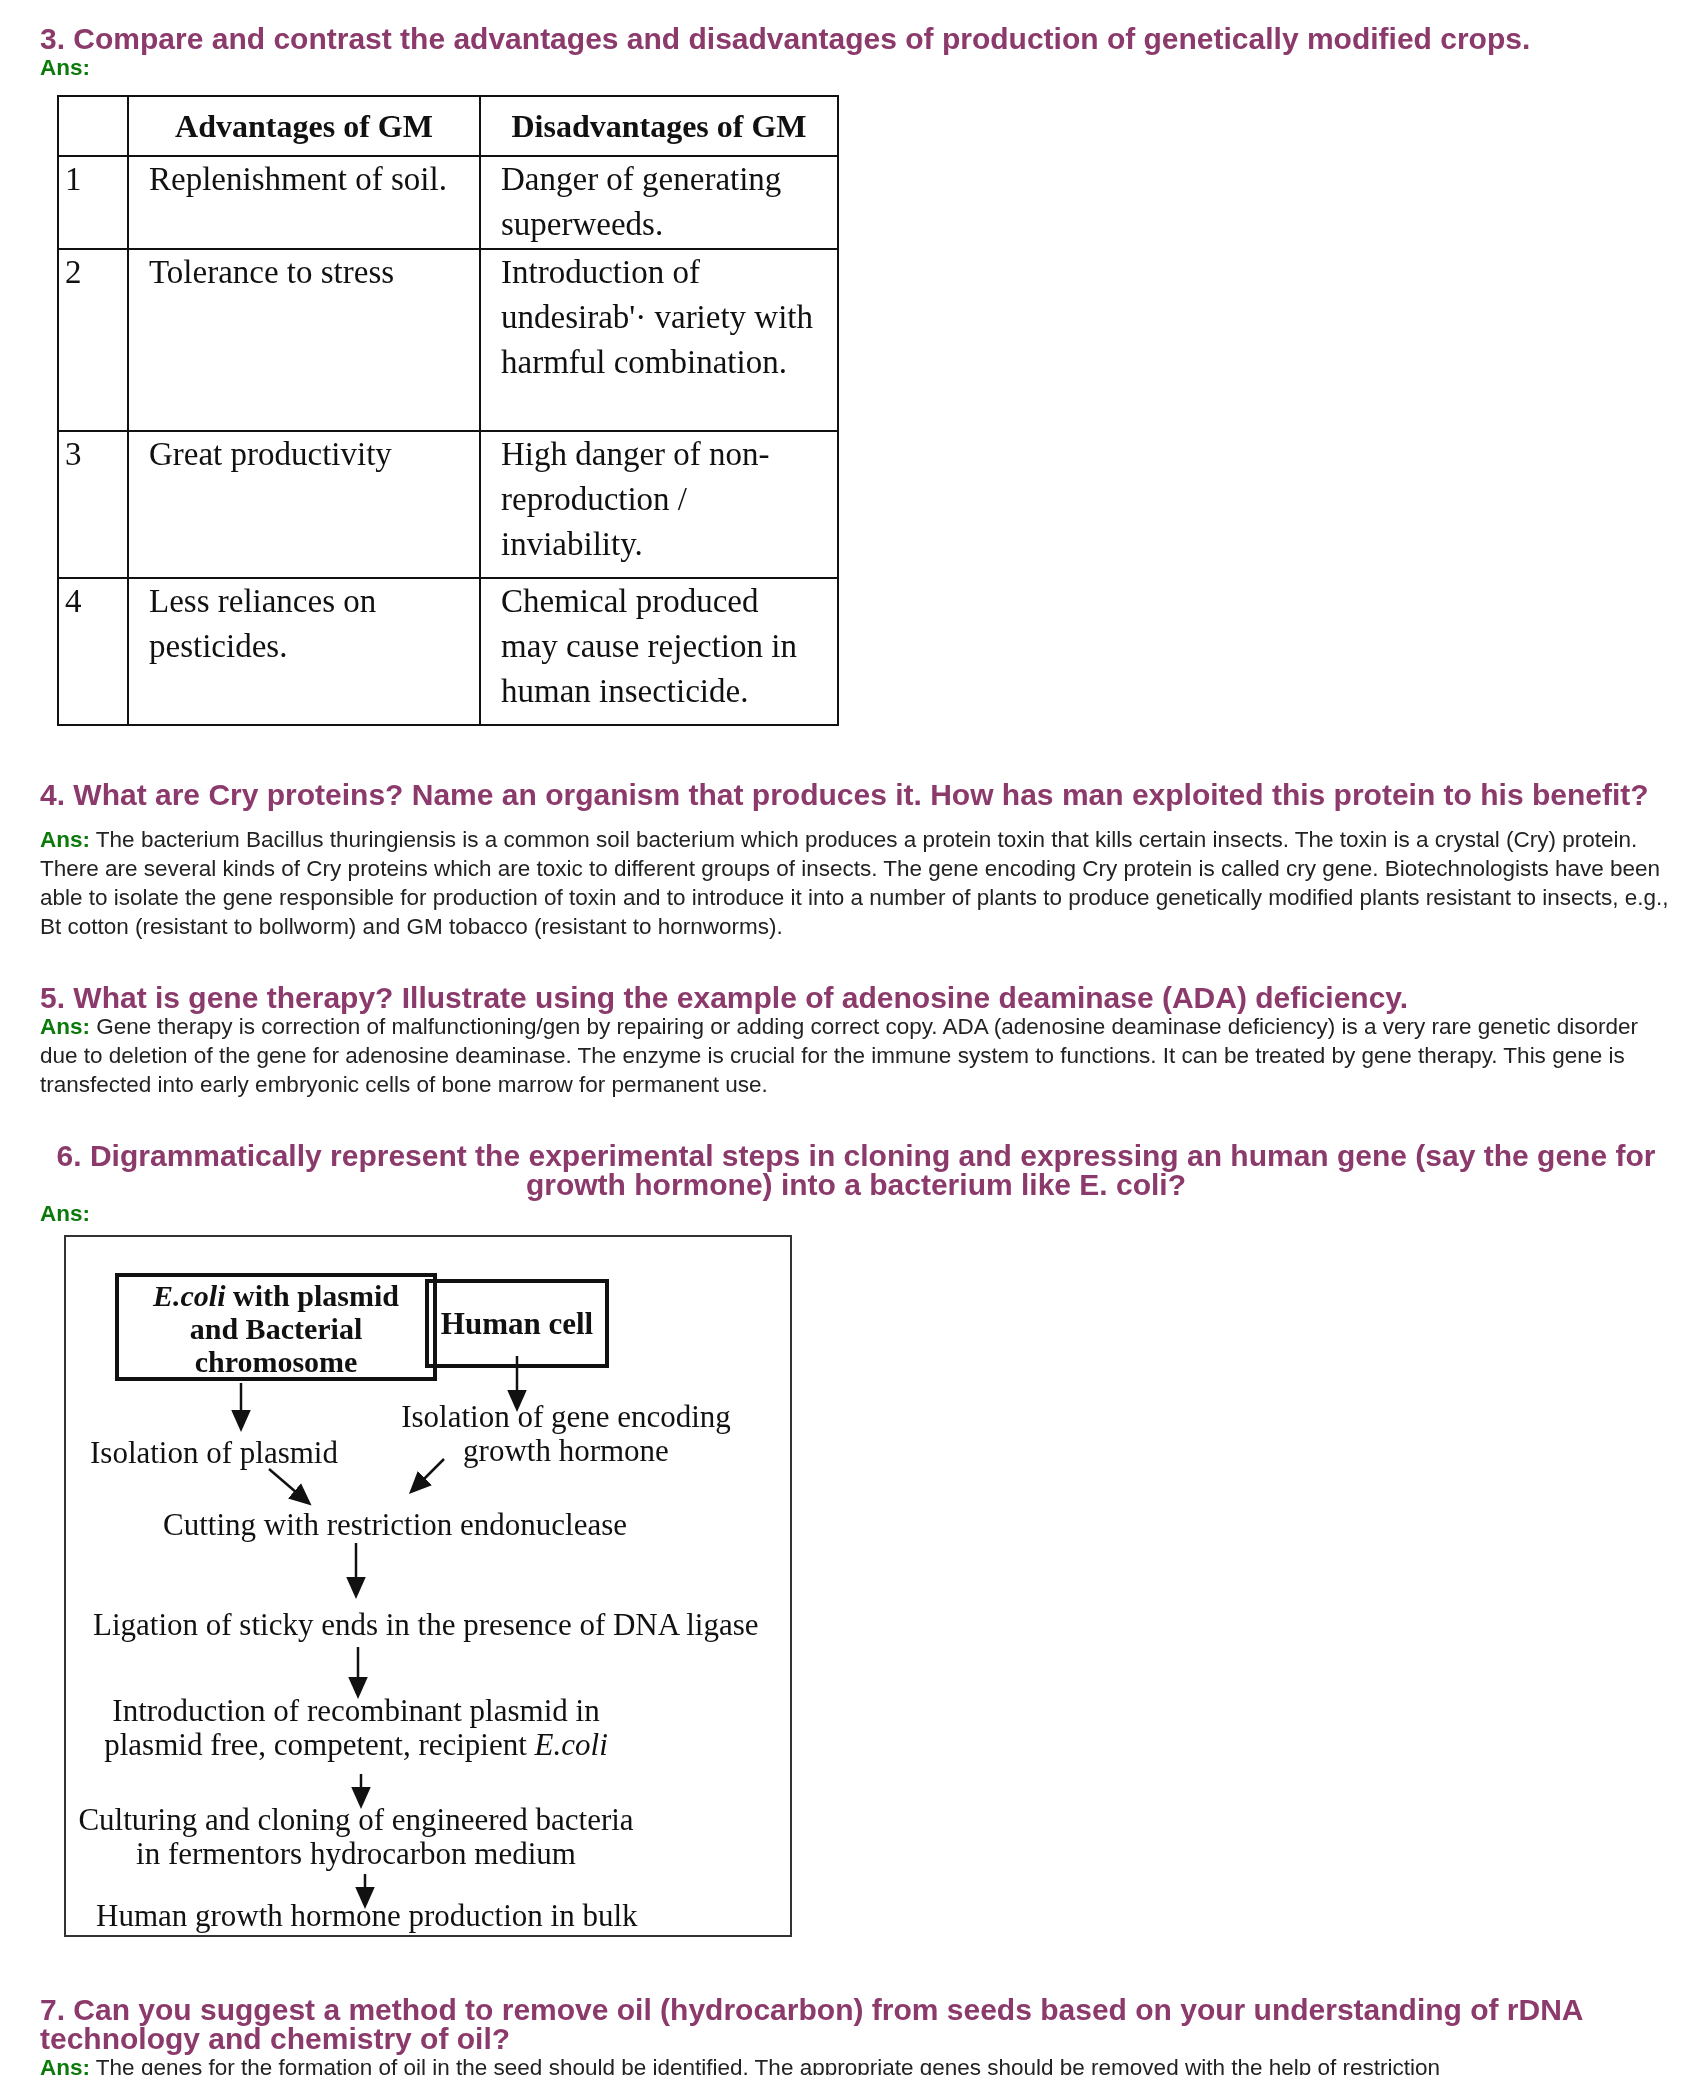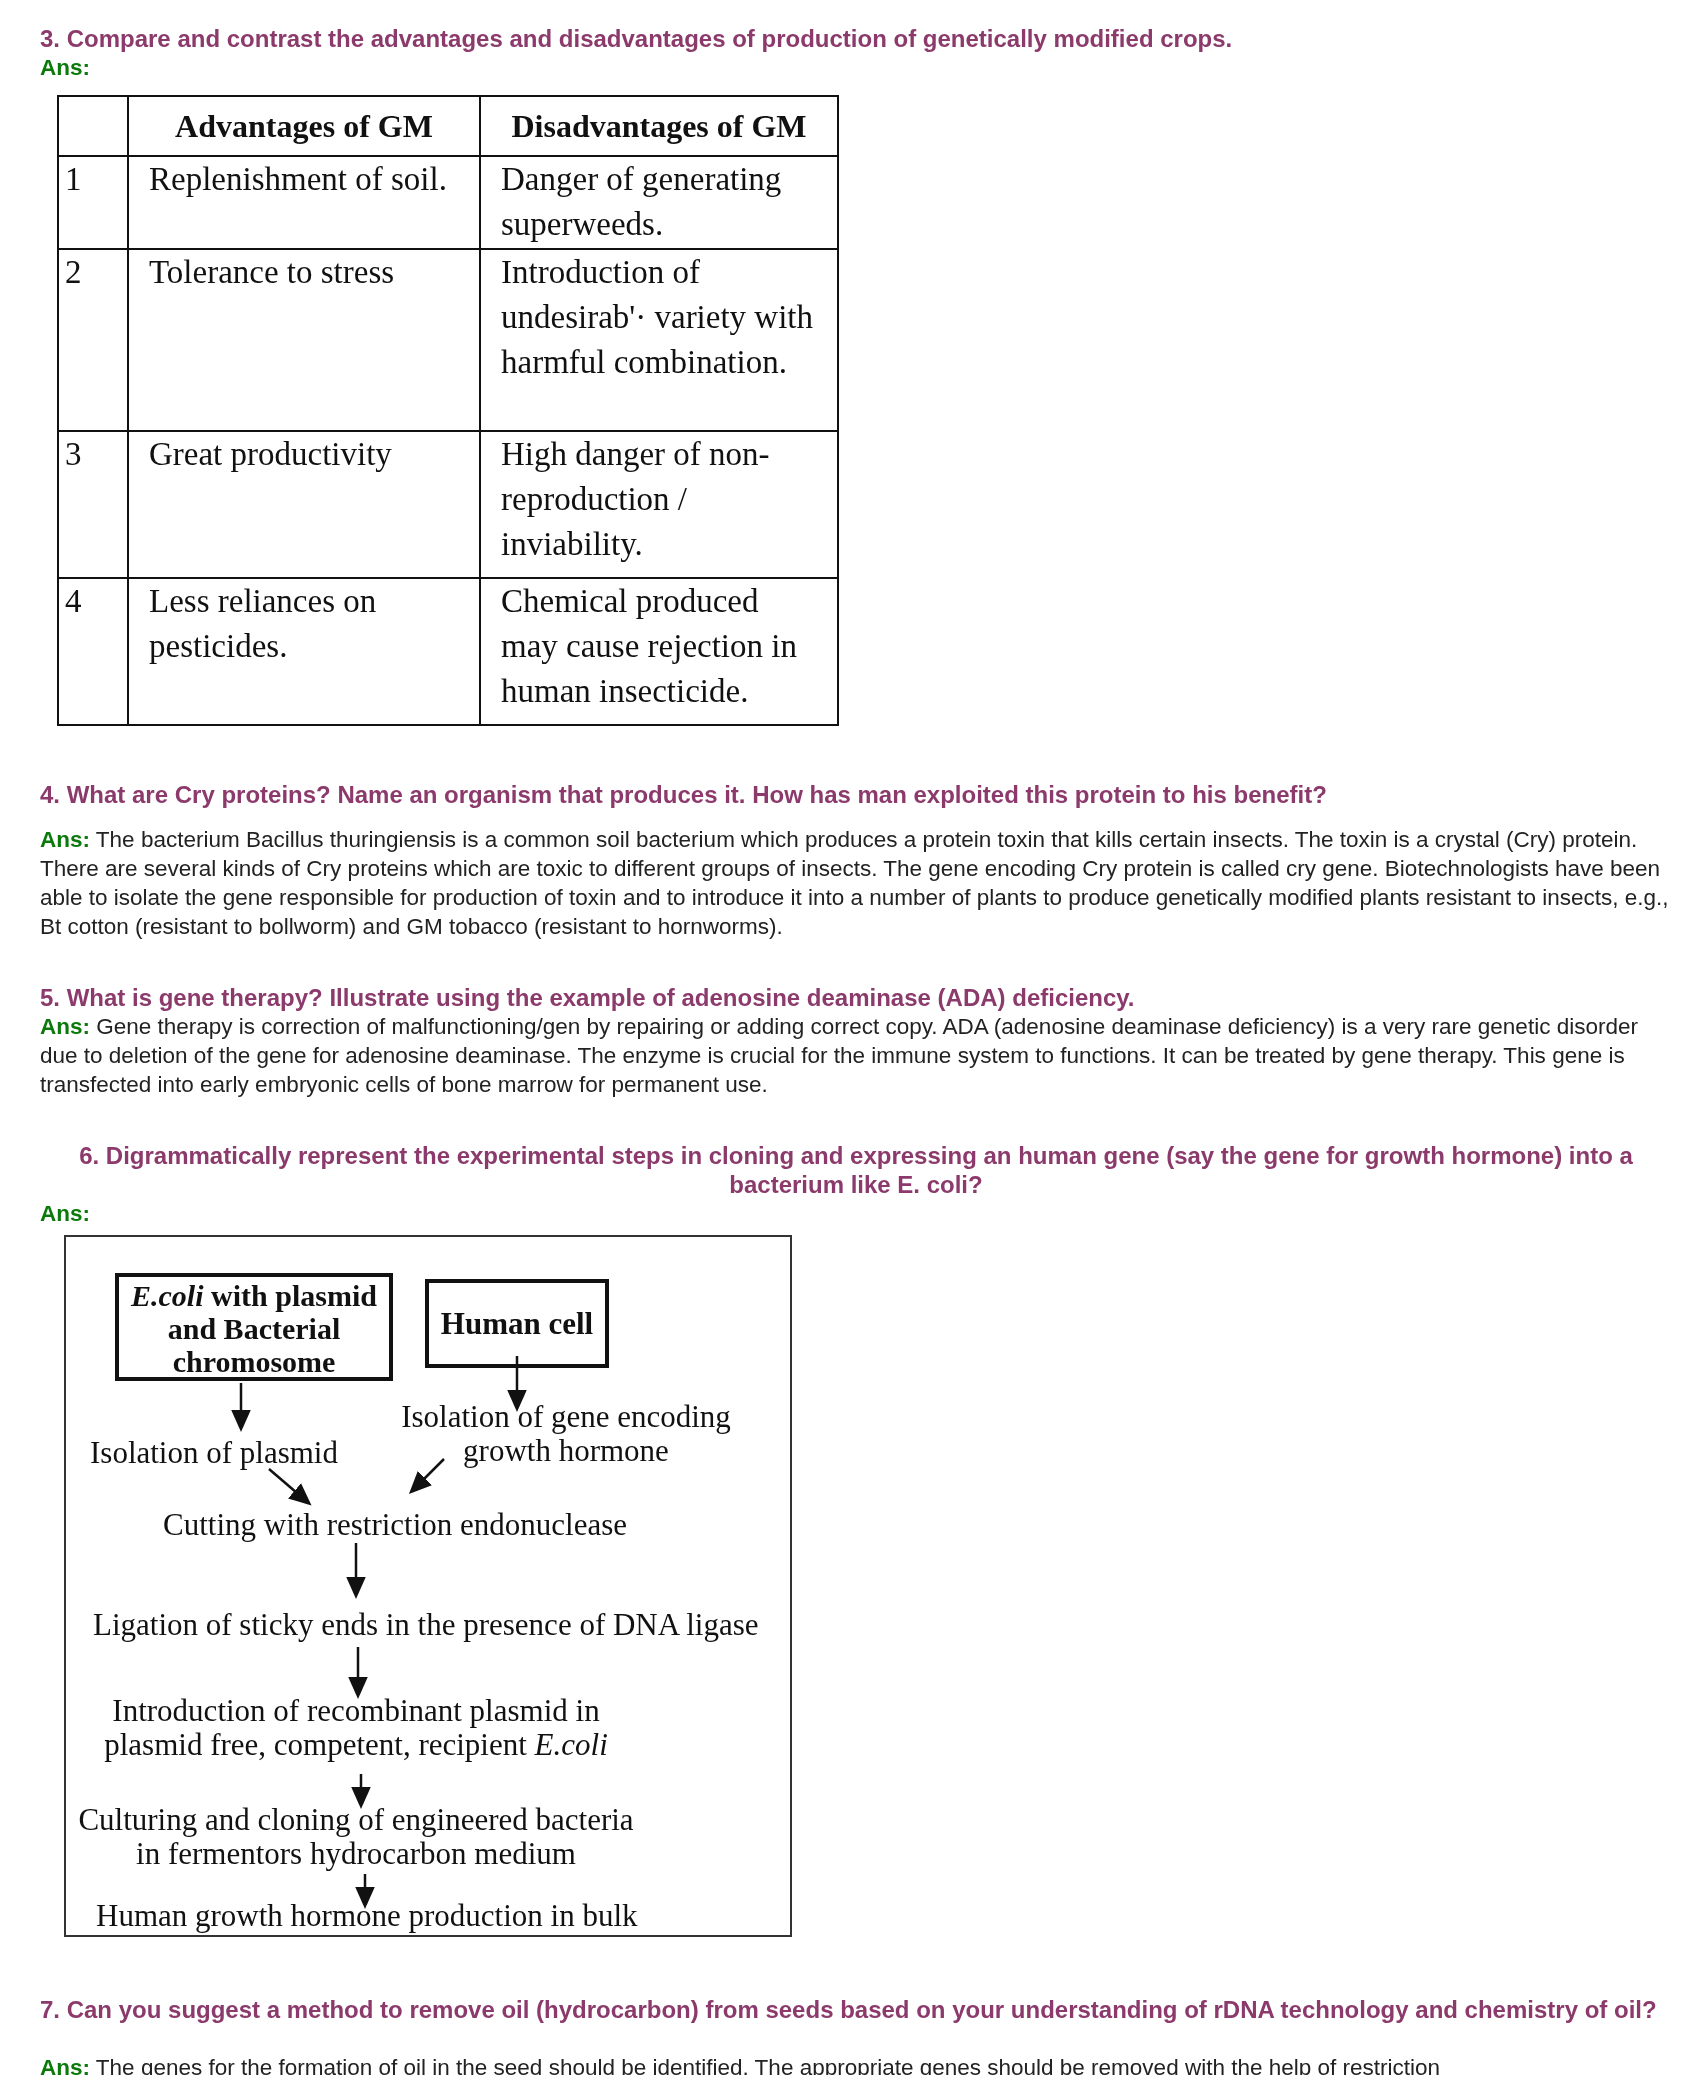--- a/index.html
+++ b/index.html
@@ -1,19 +1,19 @@
 <!DOCTYPE html>
 <html><head>
 <meta charset="utf-8">
 <style>
   html, body { margin: 0; padding: 0; background: #ffffff; }
   body { width: 1700px; height: 2075px; position: relative; overflow: hidden;
          font-family: "Liberation Sans", sans-serif; color: #1a1a1a; }
   .q { position: absolute; left: 40px; right: 28px; font-weight: bold; color: #8b3a6b;
-       font-size: 24px; line-height: 29px; }
+       font-size: 30px; line-height: 29px; }
   .ans-label { color: #0b7a0b; font-weight: bold; }
   .ans { position: absolute; left: 40px; right: 28px; font-size: 22.5px; line-height: 29px; color: #222; }
   .ans-only { position: absolute; left: 40px; font-size: 22.5px; line-height: 29px; }
 
   
   .gm-table { position: absolute; left: 57px; top: 95px; border-collapse: collapse;
               font-family: "Liberation Serif", serif; color: #111; }
   .gm-table td, .gm-table th { border: 2.5px solid #111; vertical-align: top; padding: 0 20px;
               font-size: 33px; line-height: 45px; text-align: left; }
   .gm-table th { font-weight: bold; font-size: 32px; height: 58px; vertical-align: middle; text-align: center; }
@@ -76,21 +76,21 @@
 <div class="q" style="top:983px;">5. What is gene therapy? Illustrate using the example of adenosine deaminase (ADA) deficiency.</div>
 <div class="ans" style="top:1012px;">
   <span class="ans-label">Ans:</span>
   <span>Gene therapy is correction of malfunctioning/gen by repairing or adding correct copy. ADA (adenosine deaminase deficiency) is a very rare genetic disorder due to deletion of the gene for adenosine deaminase. The enzyme is crucial for the immune system to functions. It can be treated by gene therapy. This gene is transfected into early embryonic cells of bone marrow for permanent use.</span>
 </div>
 
 <div class="q" style="top:1141px;text-align:center;">6. Digrammatically represent the experimental steps in cloning and expressing an human gene (say the gene for growth hormone) into a bacterium like E. coli?</div>
 <div class="ans-only" style="top:1199px;"><span class="ans-label">Ans:</span></div>
 
 <div class="diagram">
-  <div class="dg-box" style="left:49px; top:36px; width:278px; height:108px; padding-top:2px;">
+  <div class="dg-box" style="left:49px; top:36px; width:322px; height:108px; padding-top:2px;">
     <div><em class="it">E.coli</em><span> with plasmid</span></div>
     <div>and Bacterial</div>
     <div>chromosome</div>
   </div>
   <div class="dg-box" style="left:359px; top:28px; width:184px; height:89px; line-height:81px; font-size:31px;margin-top:14px;">Human cell</div>
 
   <svg class="dg-arrow" width="724" height="698" style="left:0; top:0;">
     <defs>
       <marker id="ah" markerWidth="10" markerHeight="10" refX="5" refY="5" orient="auto">
         <path d="M0,1 L9,5 L0,9 z" fill="#111"></path>

